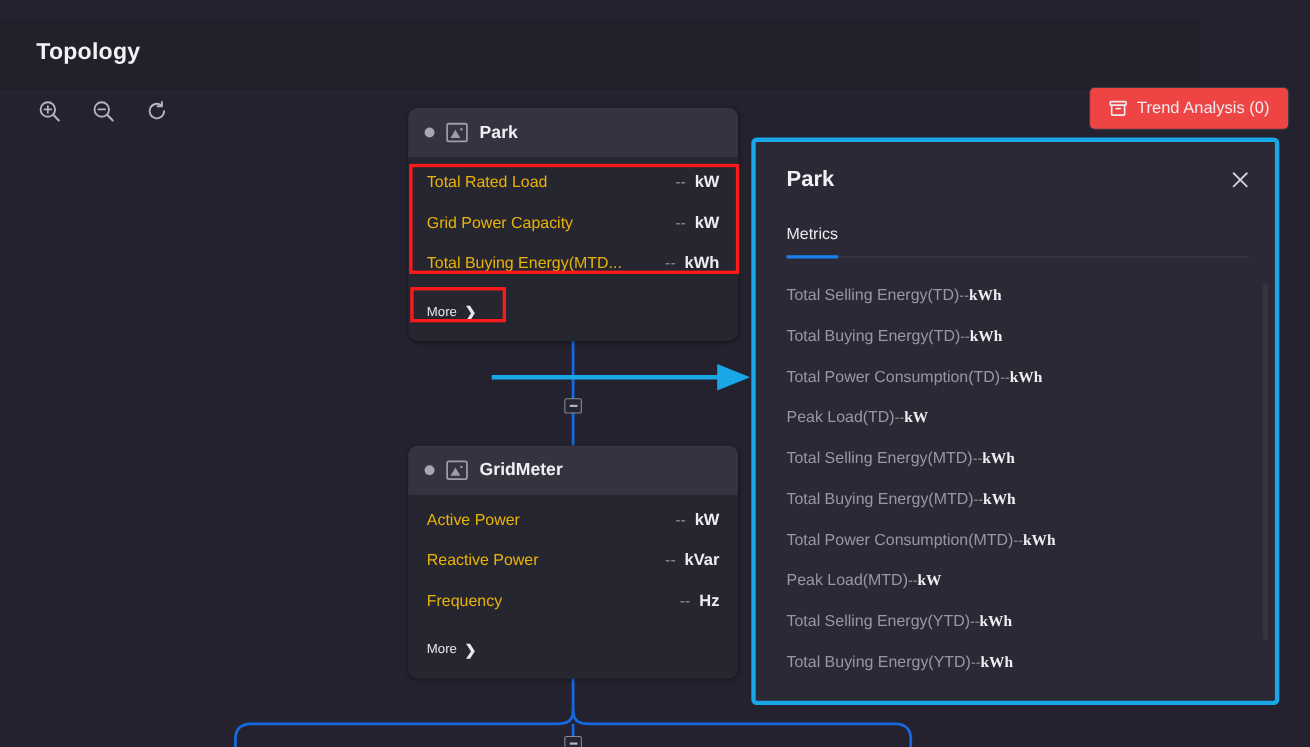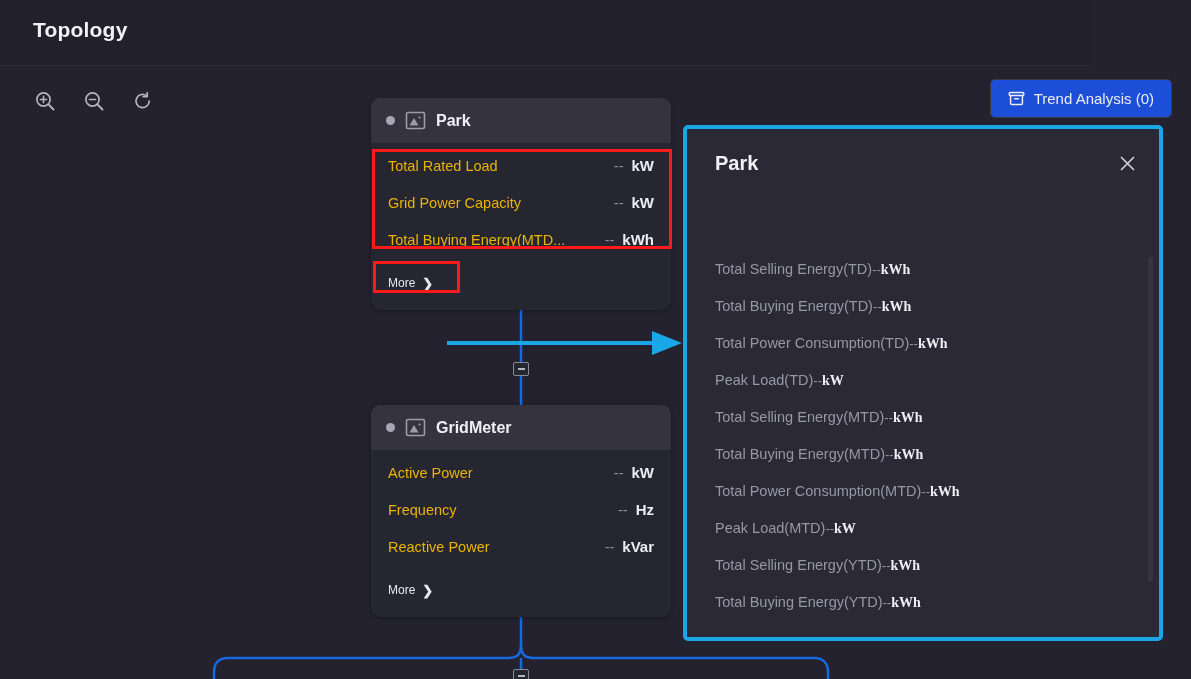--- a/index.html
+++ b/index.html
@@ -6,21 +6,21 @@
   html, body {
     width: 1191px; height: 679px;
     background: #23222e;
     font-family: "Liberation Sans", sans-serif;
     overflow: hidden;
   }
   #app { position: relative; width: 1191px; height: 679px; background: #23222e; }
 
   
   .page-header {
-    position: absolute; left: 0; top: 0; width: 1091px; height: 66px;
+    position: absolute; left: 0; top: 18px; width: 1091px; height: 66px;
     background: #21202b;
     border-bottom: 1px solid #2c2b37;
   }
   .page-title {
     position: absolute; left: 33px; top: 18px;
     font-size: 21px; font-weight: bold; color: #f2f2f5;
     letter-spacing: .2px;
   }
 
   
@@ -33,21 +33,21 @@
     display: flex; align-items: center; justify-content: center;
     cursor: pointer;
   }
   .tool-btn svg { display: block; }
 
   
   .trend-btn {
     position: absolute; right: 19px; top: 79px;
     height: 39px; padding: 0 17px;
     display: flex; align-items: center; gap: 9px;
-    background: #1d4ed8; border: 1px solid #3a3946; border-radius: 5px;
+    background: #ef4444; border: 1px solid #3a3946; border-radius: 5px;
     color: #ececf0; font-size: 15px; cursor: pointer;
     white-space: nowrap;
   }
   .trend-btn svg { display: block; flex: none; }
 
   
   .canvas { position: absolute; left: 0; top: 66px; width: 1191px; height: 613px; overflow: hidden; }
   .edges { position: absolute; left: 0; top: 0; width: 1191px; height: 613px; pointer-events: none; }
 
   
@@ -220,26 +220,26 @@
           </svg>
         </span>
         <span class="node-title">GridMeter</span>
       </div>
       <div class="node-body">
         <div class="metric-row">
           <span class="metric-name">Active Power</span>
           <span class="metric-val"><span>--</span><b>kW</b></span>
         </div>
         <div class="metric-row">
+          <span class="metric-name">Reactive Power</span>
+          <span class="metric-val"><span>--</span><b>kVar</b></span>
+        </div>
+        <div class="metric-row">
           <span class="metric-name">Frequency</span>
           <span class="metric-val"><span>--</span><b>Hz</b></span>
-        </div>
-        <div class="metric-row">
-          <span class="metric-name">Reactive Power</span>
-          <span class="metric-val"><span>--</span><b>kVar</b></span>
         </div>
         <div class="more-row">
           <span class="more-label">More</span>
           <span class="chev">❯</span>
         </div>
       </div>
     </div>
 
     <div class="collapse-handle" style="left:513px; top:603px;">
         <i></i>
@@ -280,20 +280,23 @@
     <span>Trend Analysis (0)</span>
   </div>
 
   <div class="detail-panel">
     <div class="panel-title">Park</div>
     <div class="panel-close">
       <svg width="19" height="19" viewBox="0 0 19 19">
         <path d="M3.5 3.5 L15.5 15.5 M15.5 3.5 L3.5 15.5" stroke="#cfced9" stroke-width="1.7" stroke-linecap="round"></path>
       </svg>
     </div>
+    <div class="tabs">
+      <span class="tab">Metrics</span>
+    </div>
 
     <div class="panel-list">
       <div class="panel-row">
         <span class="pname">Total Selling Energy(TD)</span>
         <span class="pval"><span>--</span><b>kWh</b></span>
       </div>
       <div class="panel-row">
         <span class="pname">Total Buying Energy(TD)</span>
         <span class="pval"><span>--</span><b>kWh</b></span>
       </div>

